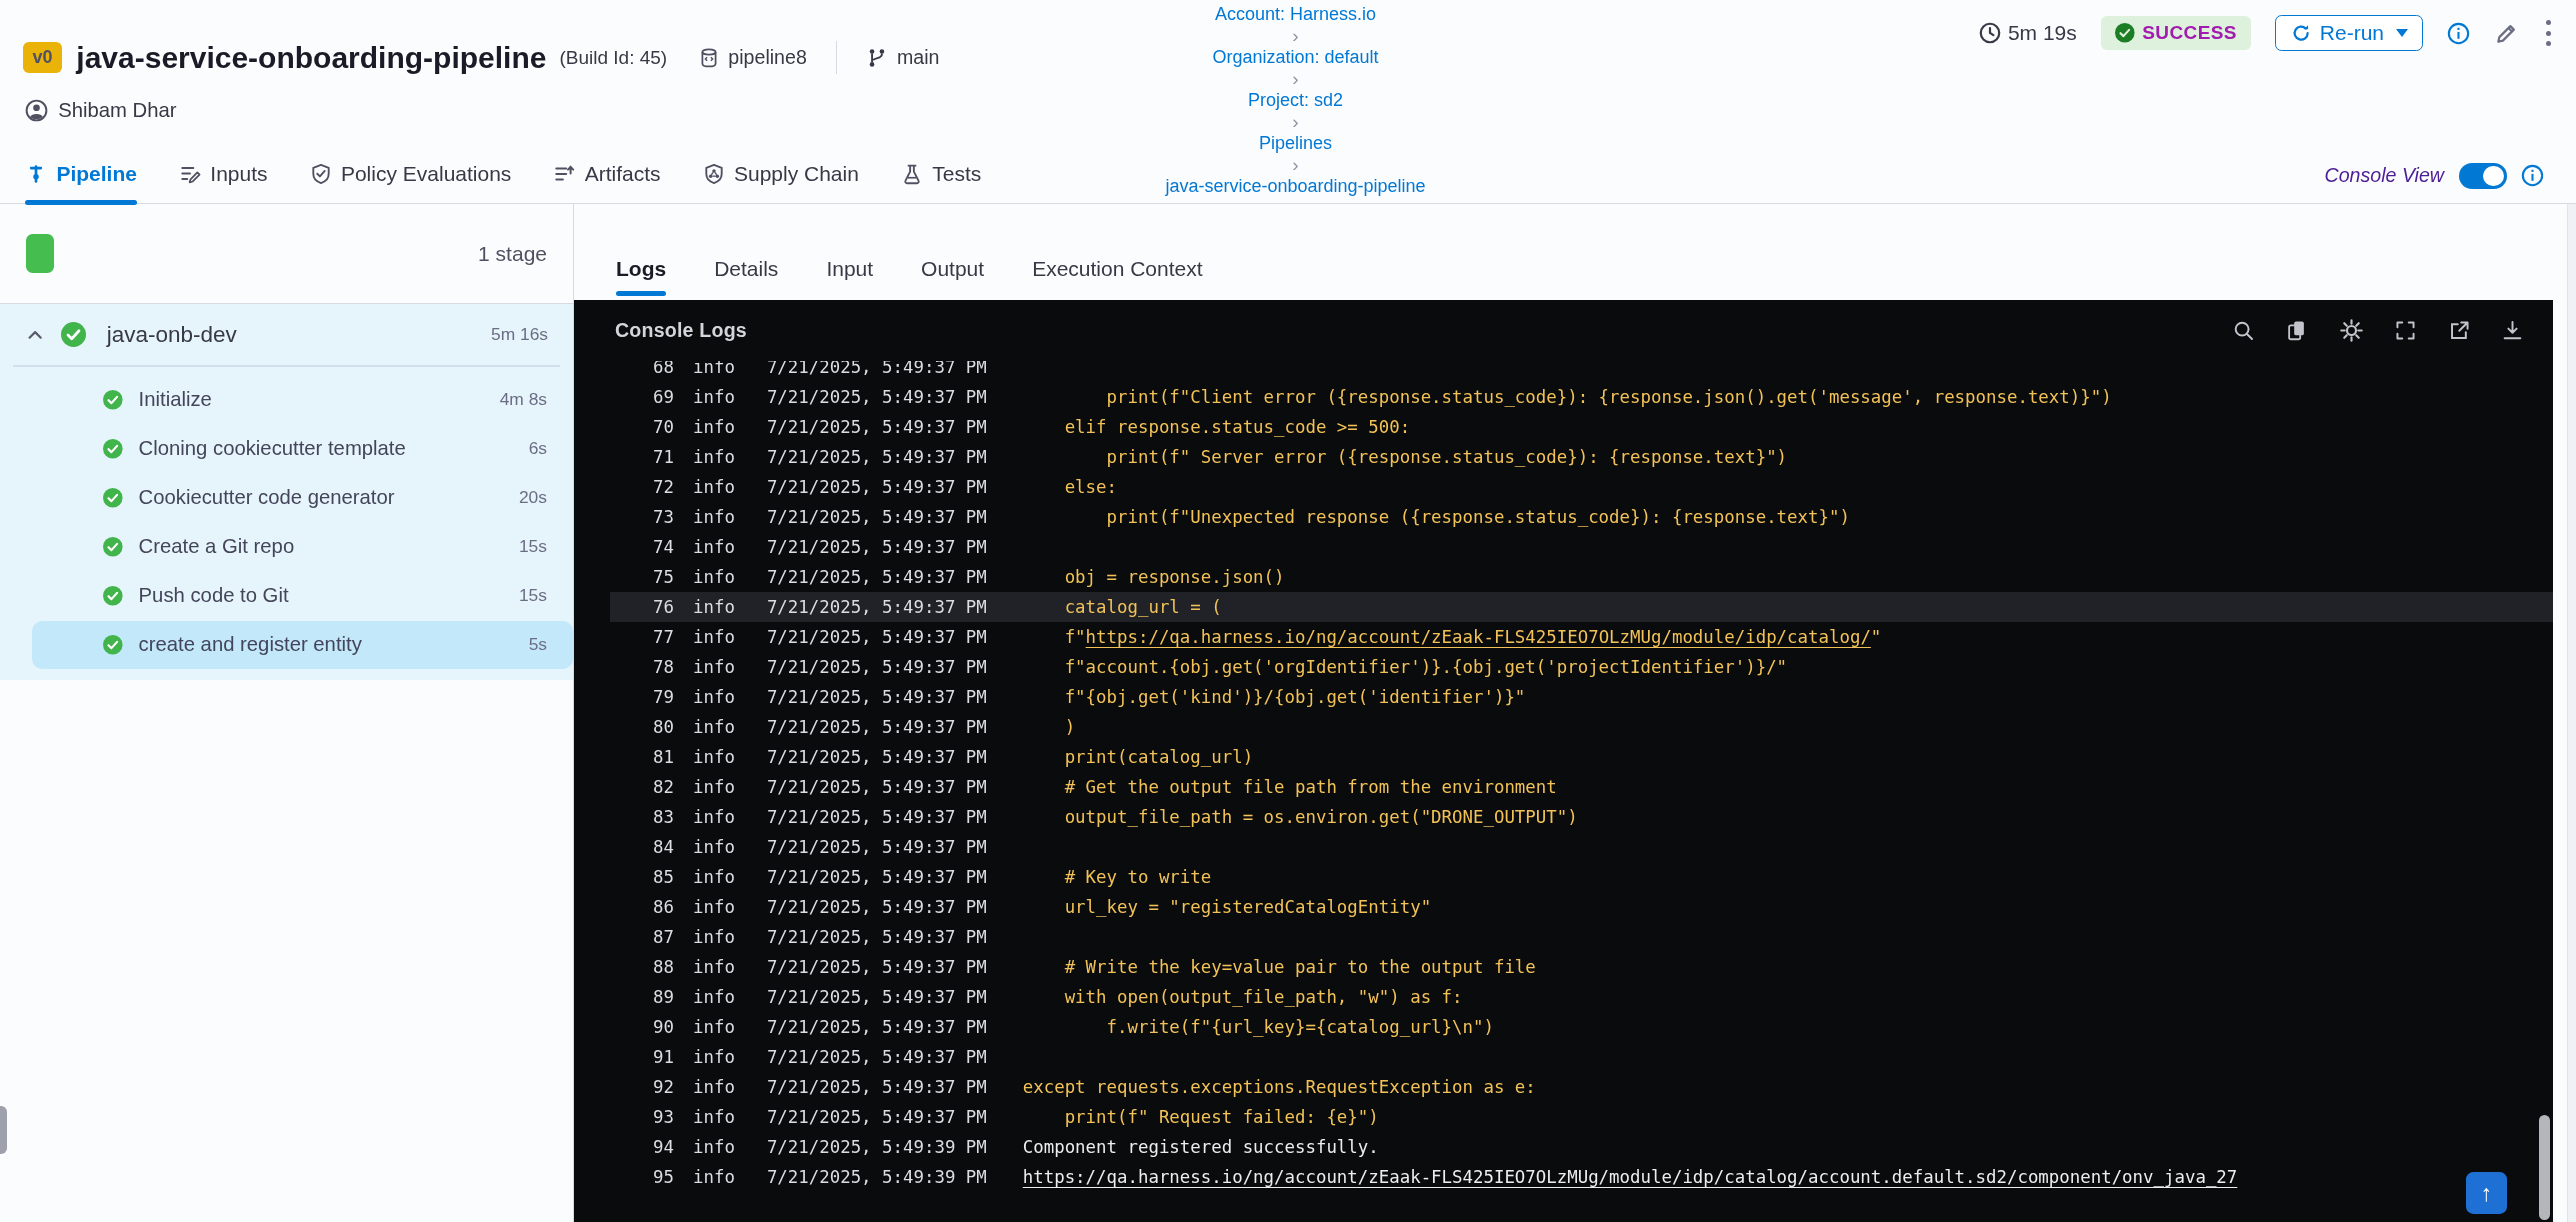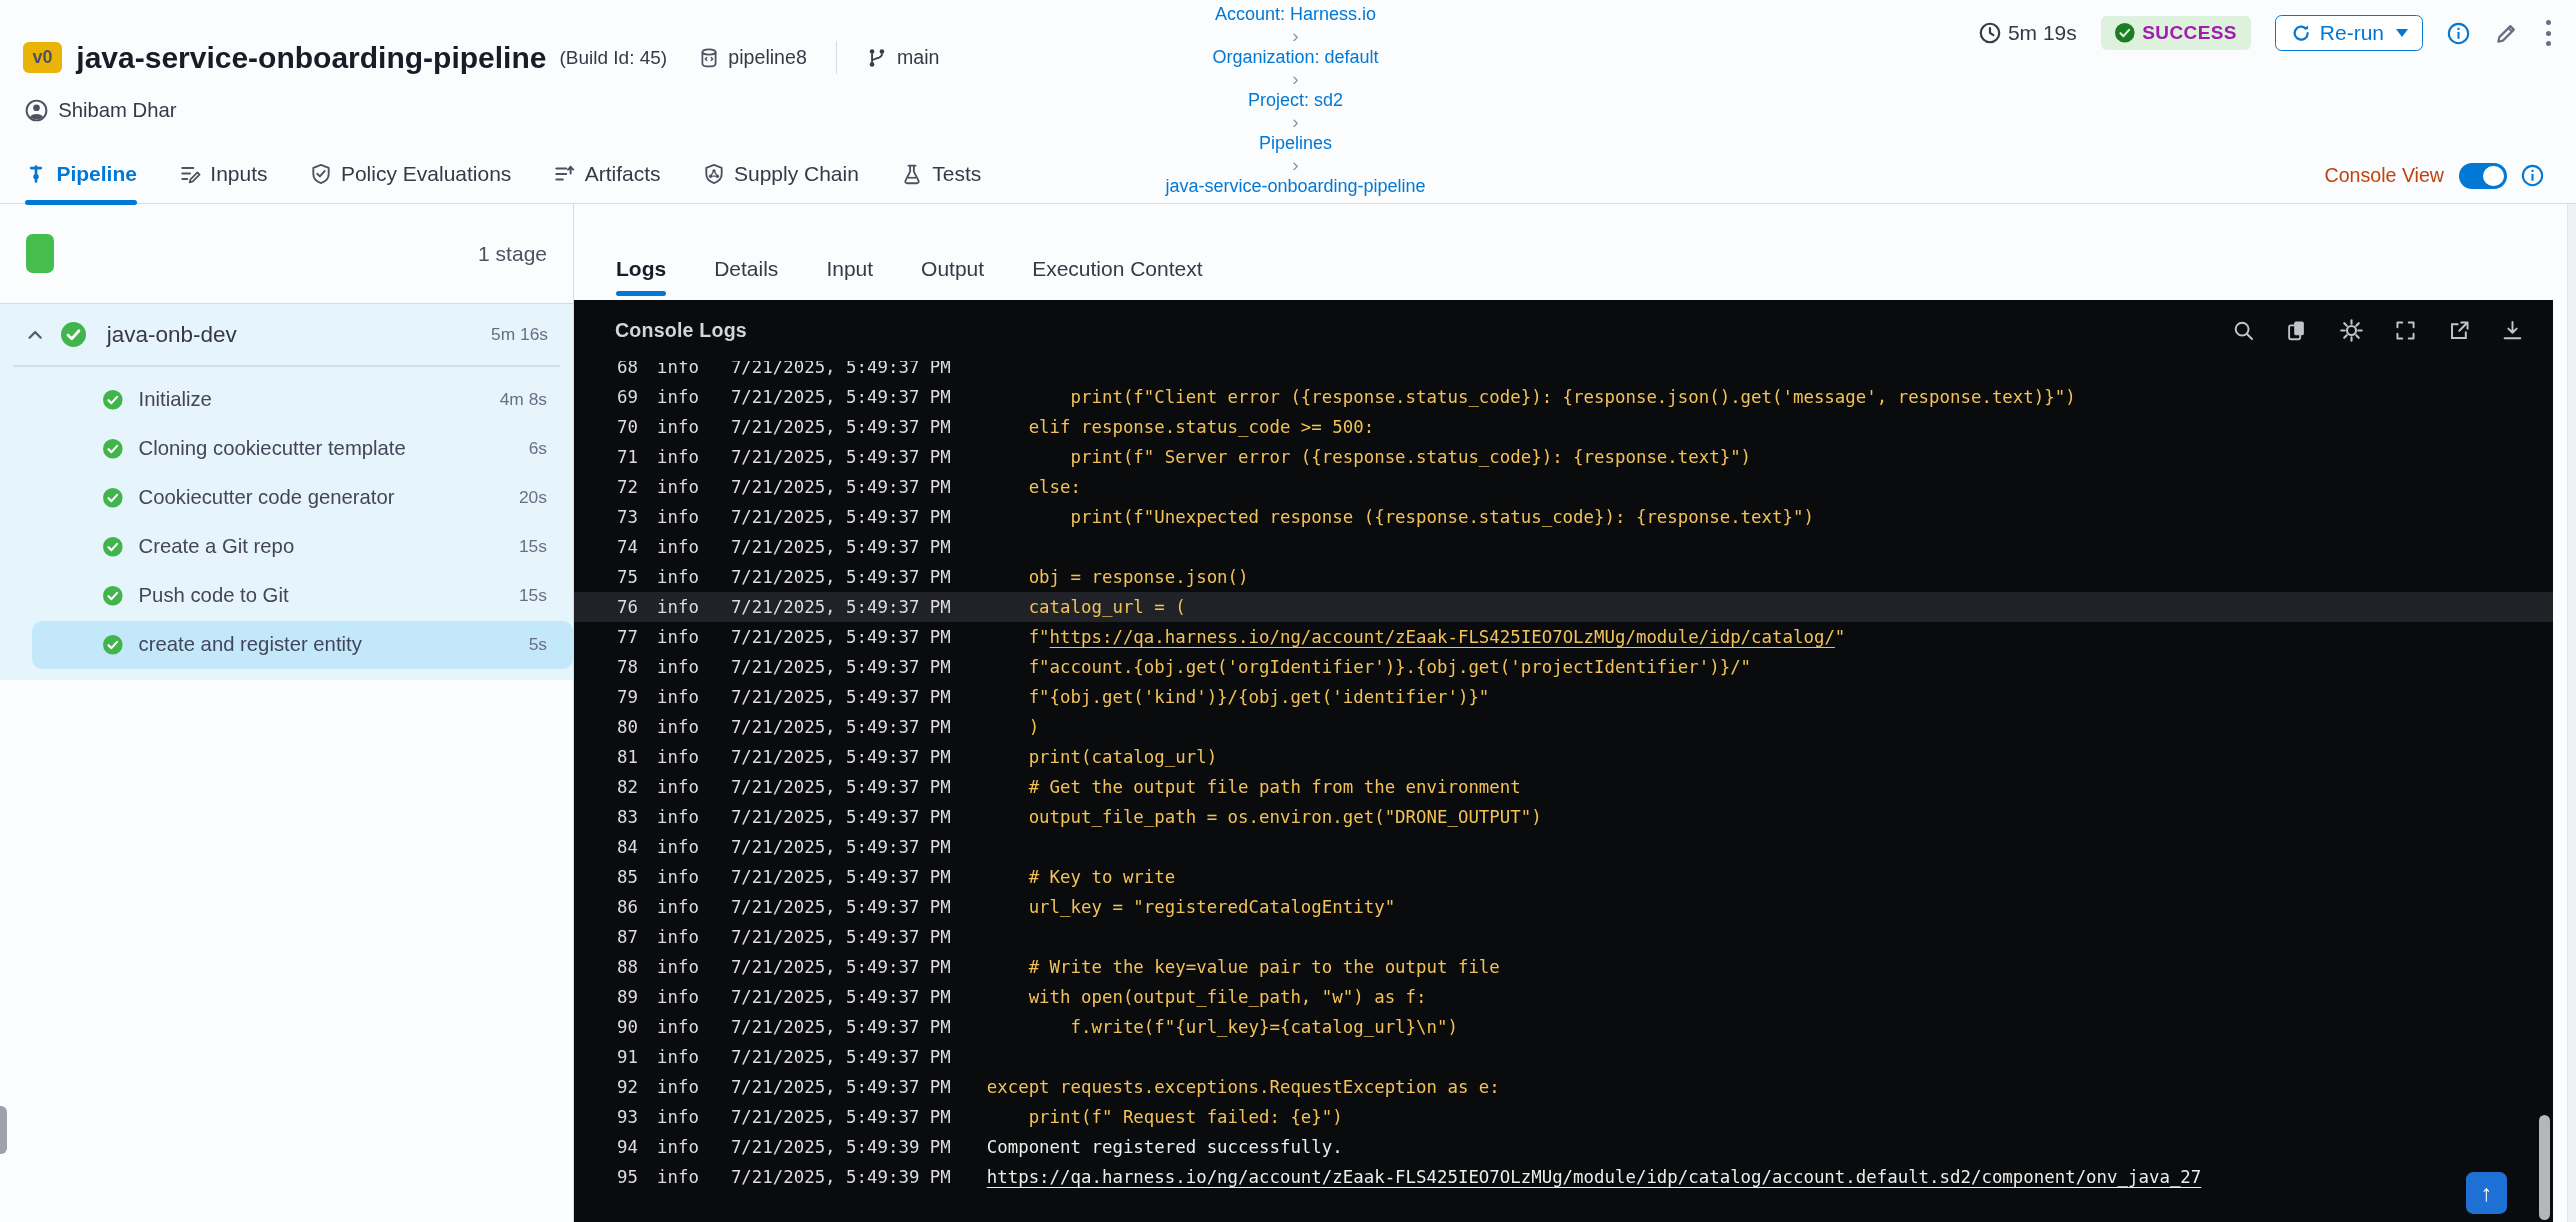--- a/index.html
+++ b/index.html
@@ -29,21 +29,21 @@
   .exec-row { display:flex; align-items:center; gap:10.2px; padding-left:25px; margin-top:16px; height:29px; color:#383946; font-size:20.3px; }
 
   
   .tabbar { display:flex; align-items:flex-end; margin-top:19px; padding-left:25px; border-bottom:1.5px solid #d9dae1; height:60px; position:relative; }
   .tab { display:flex; align-items:center; gap:9.4px; padding-bottom:17.4px; margin-right:42px; font-size:21px; color:#383946; position:relative; cursor:pointer; }
   .tab svg { color:#4f5162; }
   .tab.active { color:#0278d5; font-weight:bold; }
   .tab.active svg { color:#0278d5; }
   .tab.active::after { content:''; position:absolute; left:0; right:0; bottom:-1.5px; height:4.4px; border-radius:2.9px; background:#0278d5; }
   .console-view { position:absolute; right:32px; bottom:14.5px; display:flex; align-items:center; gap:14.5px; }
-  .cv-label { font-size:19.6px; color:#c2410c; }
+  .cv-label { font-size:19.6px; color:#4c1d95;font-style:italic; }
   .toggle { width:48px; height:26px; border-radius:13px; background:#0278d5; position:relative; cursor:pointer; }
   .toggle .knob { position:absolute; right:2.9px; top:2.9px; width:20.3px; height:20.3px; border-radius:50%; background:#fff; }
 
   
   .main { flex:1; display:flex; min-height:0; }
   .sidebar { width:574px; display:flex; flex-direction:column; border-right:1.5px solid #d9dae1; background:#fbfcfd; }
   .sb-head { height:100px; display:flex; align-items:center; padding:0 26px; border-bottom:1.5px solid #d9dae1; }
   .stage-square { width:28px; height:39px; border-radius:6.5px; background:#46bd4f; }
   .sb-head .cnt { margin-left:auto; font-size:21px; color:#4f5162; }
   .stage-section { background:#e6f4fb; padding-bottom:10.2px; }
@@ -64,21 +64,21 @@
   .right .edge-track { position:absolute; right:0; top:0; bottom:0; width:8.7px; background:#f0f1f4; border-left:0.7px solid #e2e3e8; }
   .log-tabs { height:96px; display:flex; align-items:flex-end; padding-left:42px; gap:48px; }
   .ltab { font-size:21px; color:#383946; padding-bottom:19px; position:relative; cursor:pointer; }
   .ltab.active { font-weight:bold; color:#1b1b28; }
   .ltab.active::after { content:''; position:absolute; left:0; right:0; bottom:4.4px; height:5.1px; border-radius:2.9px; background:#0278d5; }
   .console { flex:1; margin-right:23px; background:#0a0b0d; display:flex; flex-direction:column; position:relative; min-height:0; }
   .console-header { height:61px; display:flex; align-items:center; padding:0 29px 0 41px; }
   .console-title { font-size:19.6px; font-weight:bold; color:#d4d5da; letter-spacing:0.2px; }
   .cicons { margin-left:auto; display:flex; align-items:center; gap:30.5px; color:#c2c3cb; }
   .cicons .ci { cursor:pointer; display:flex; }
-  .log-body { flex:1; overflow:hidden; position:relative; }
+  .log-body { flex:1; overflow:hidden; position:relative;padding-left:36px; }
   .log-rows { margin-top:-9.4px; }
   .lrow { height:30px; display:flex; align-items:center; padding-left:26px; font-family:"DejaVu Sans Mono", monospace; font-size:17.4px; }
   .lrow.hl { background:#212228; }
   .ln { width:38px; text-align:right; color:#dcdce1; }
   .lvl { margin-left:19px; color:#dcdce1; }
   .ts { margin-left:32px; color:#dcdce1; white-space:pre; }
   .code { margin-left:36px; white-space:pre; }
   .code.yellow { color:#f2c258; }
   .code.white { color:#eceded; }
   .lnk { text-decoration:underline; text-underline-offset:3.6px; cursor:pointer; }

